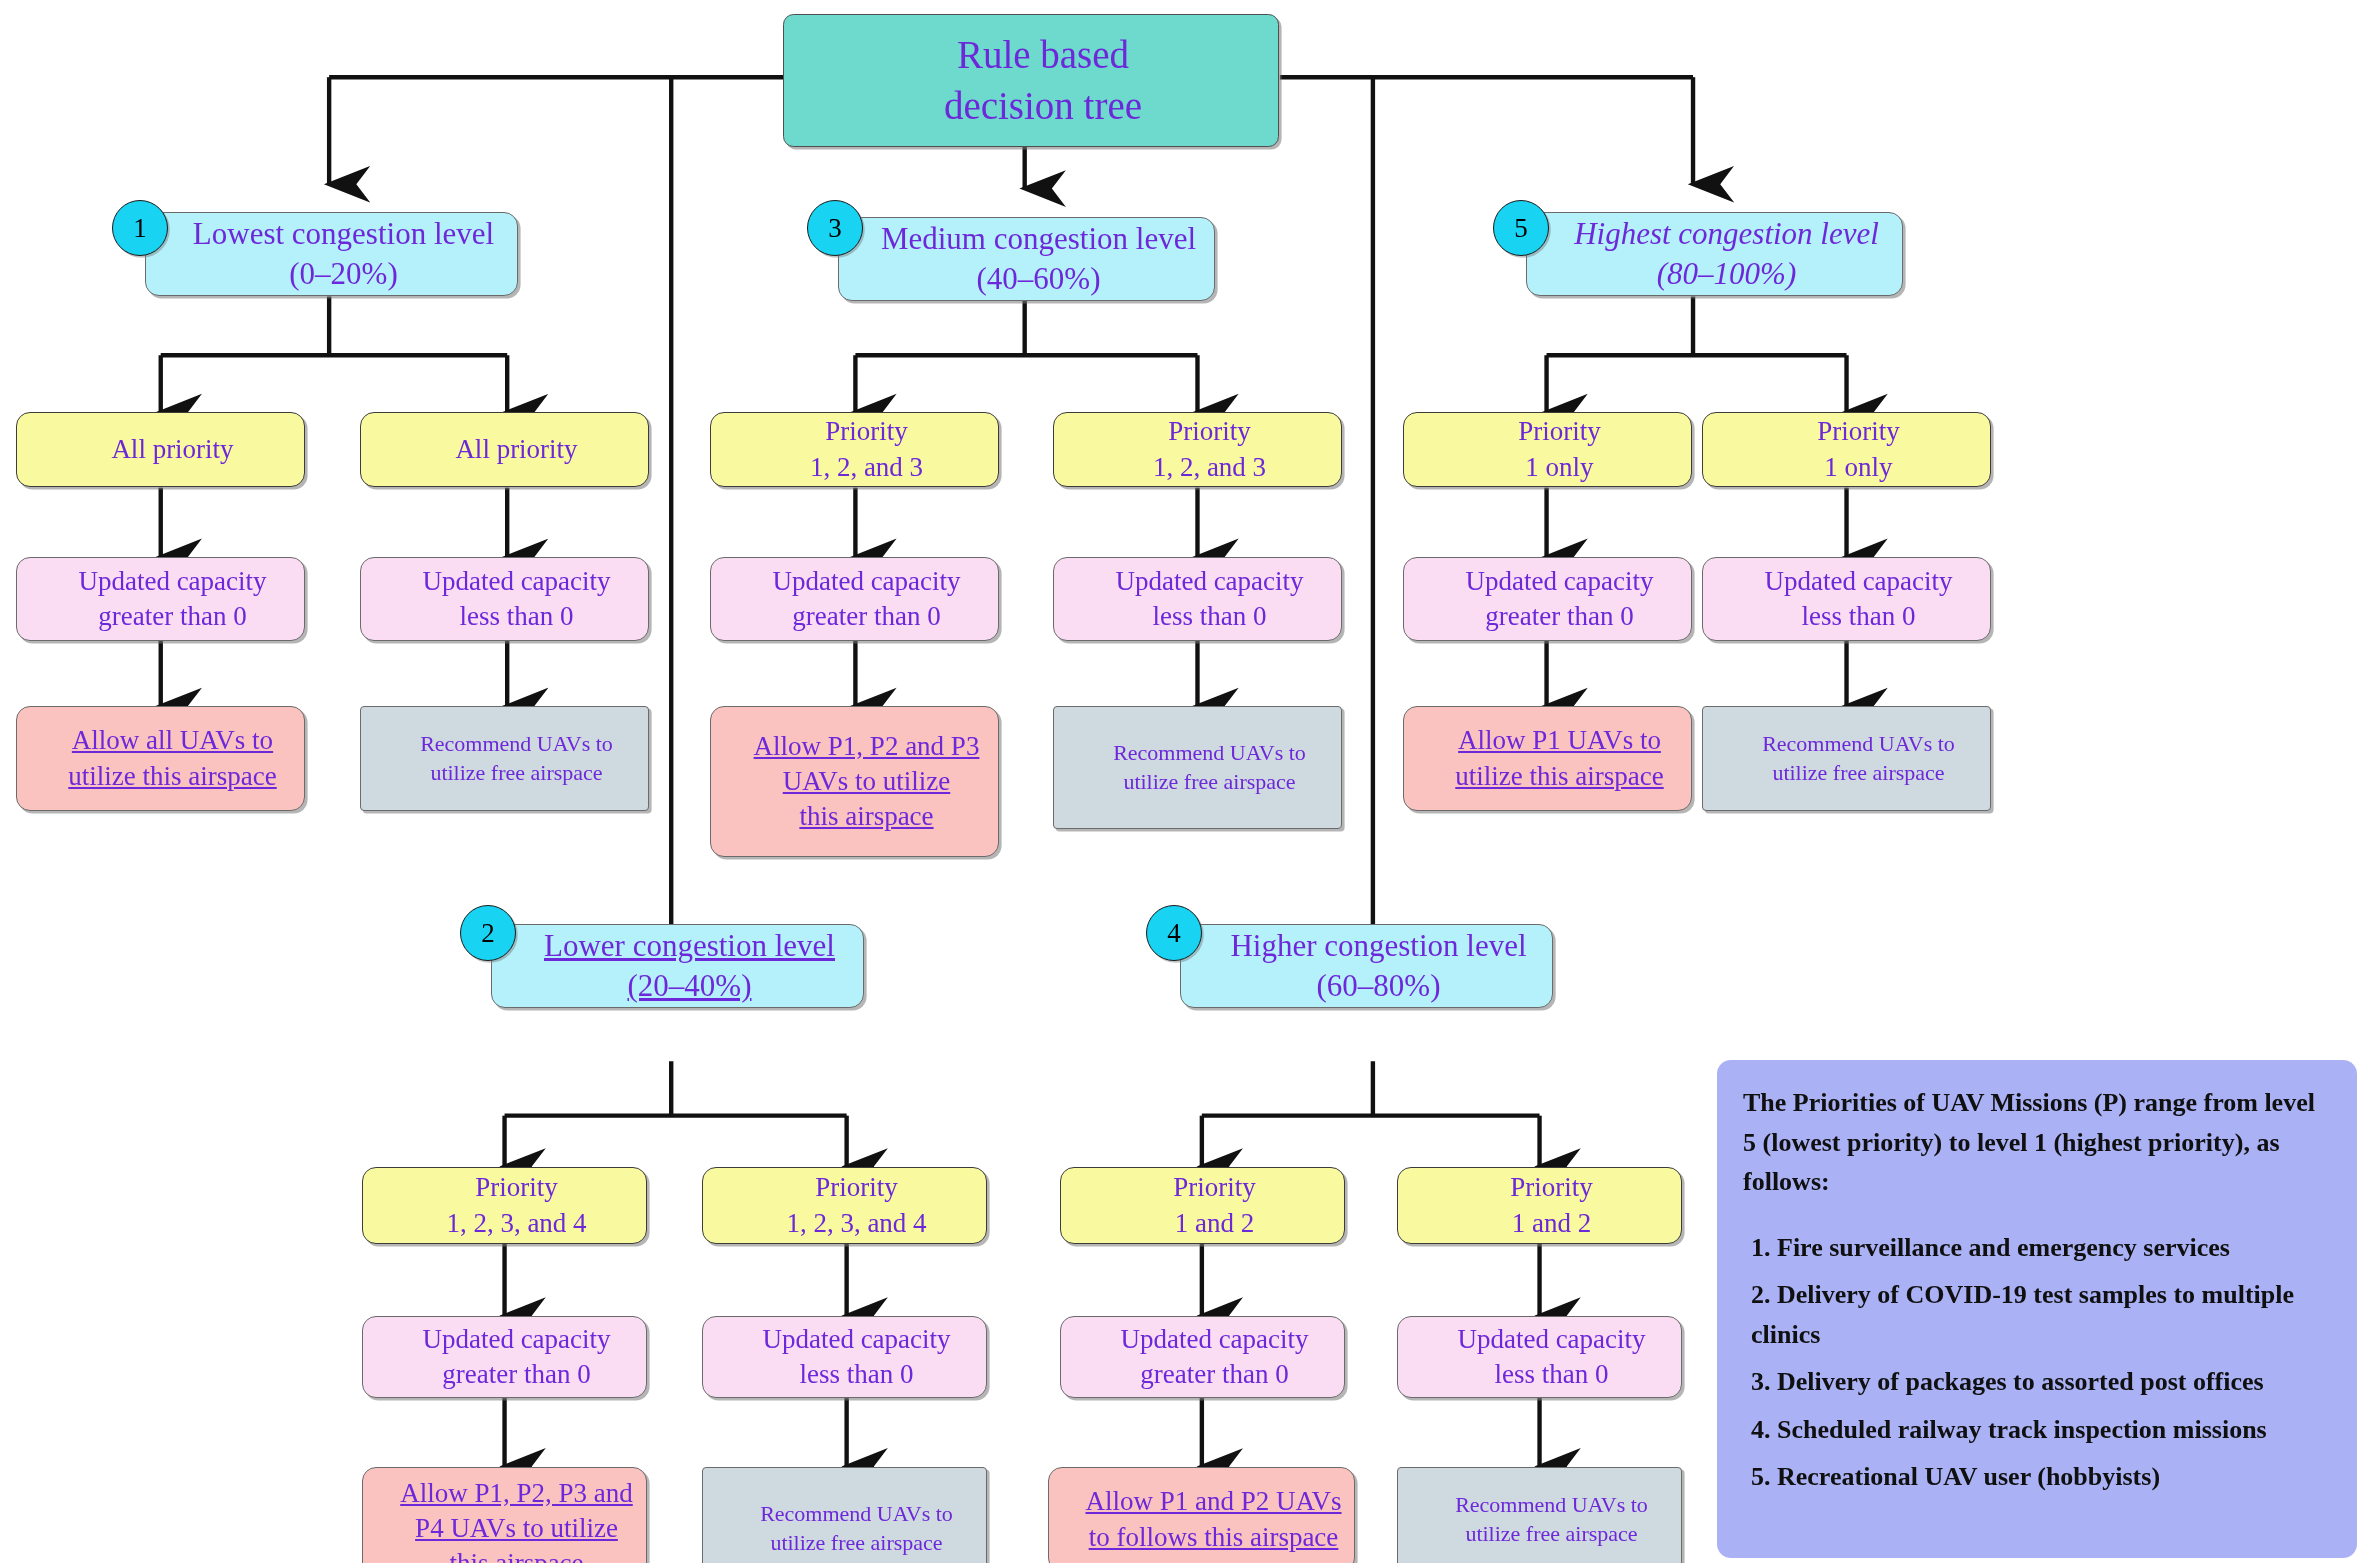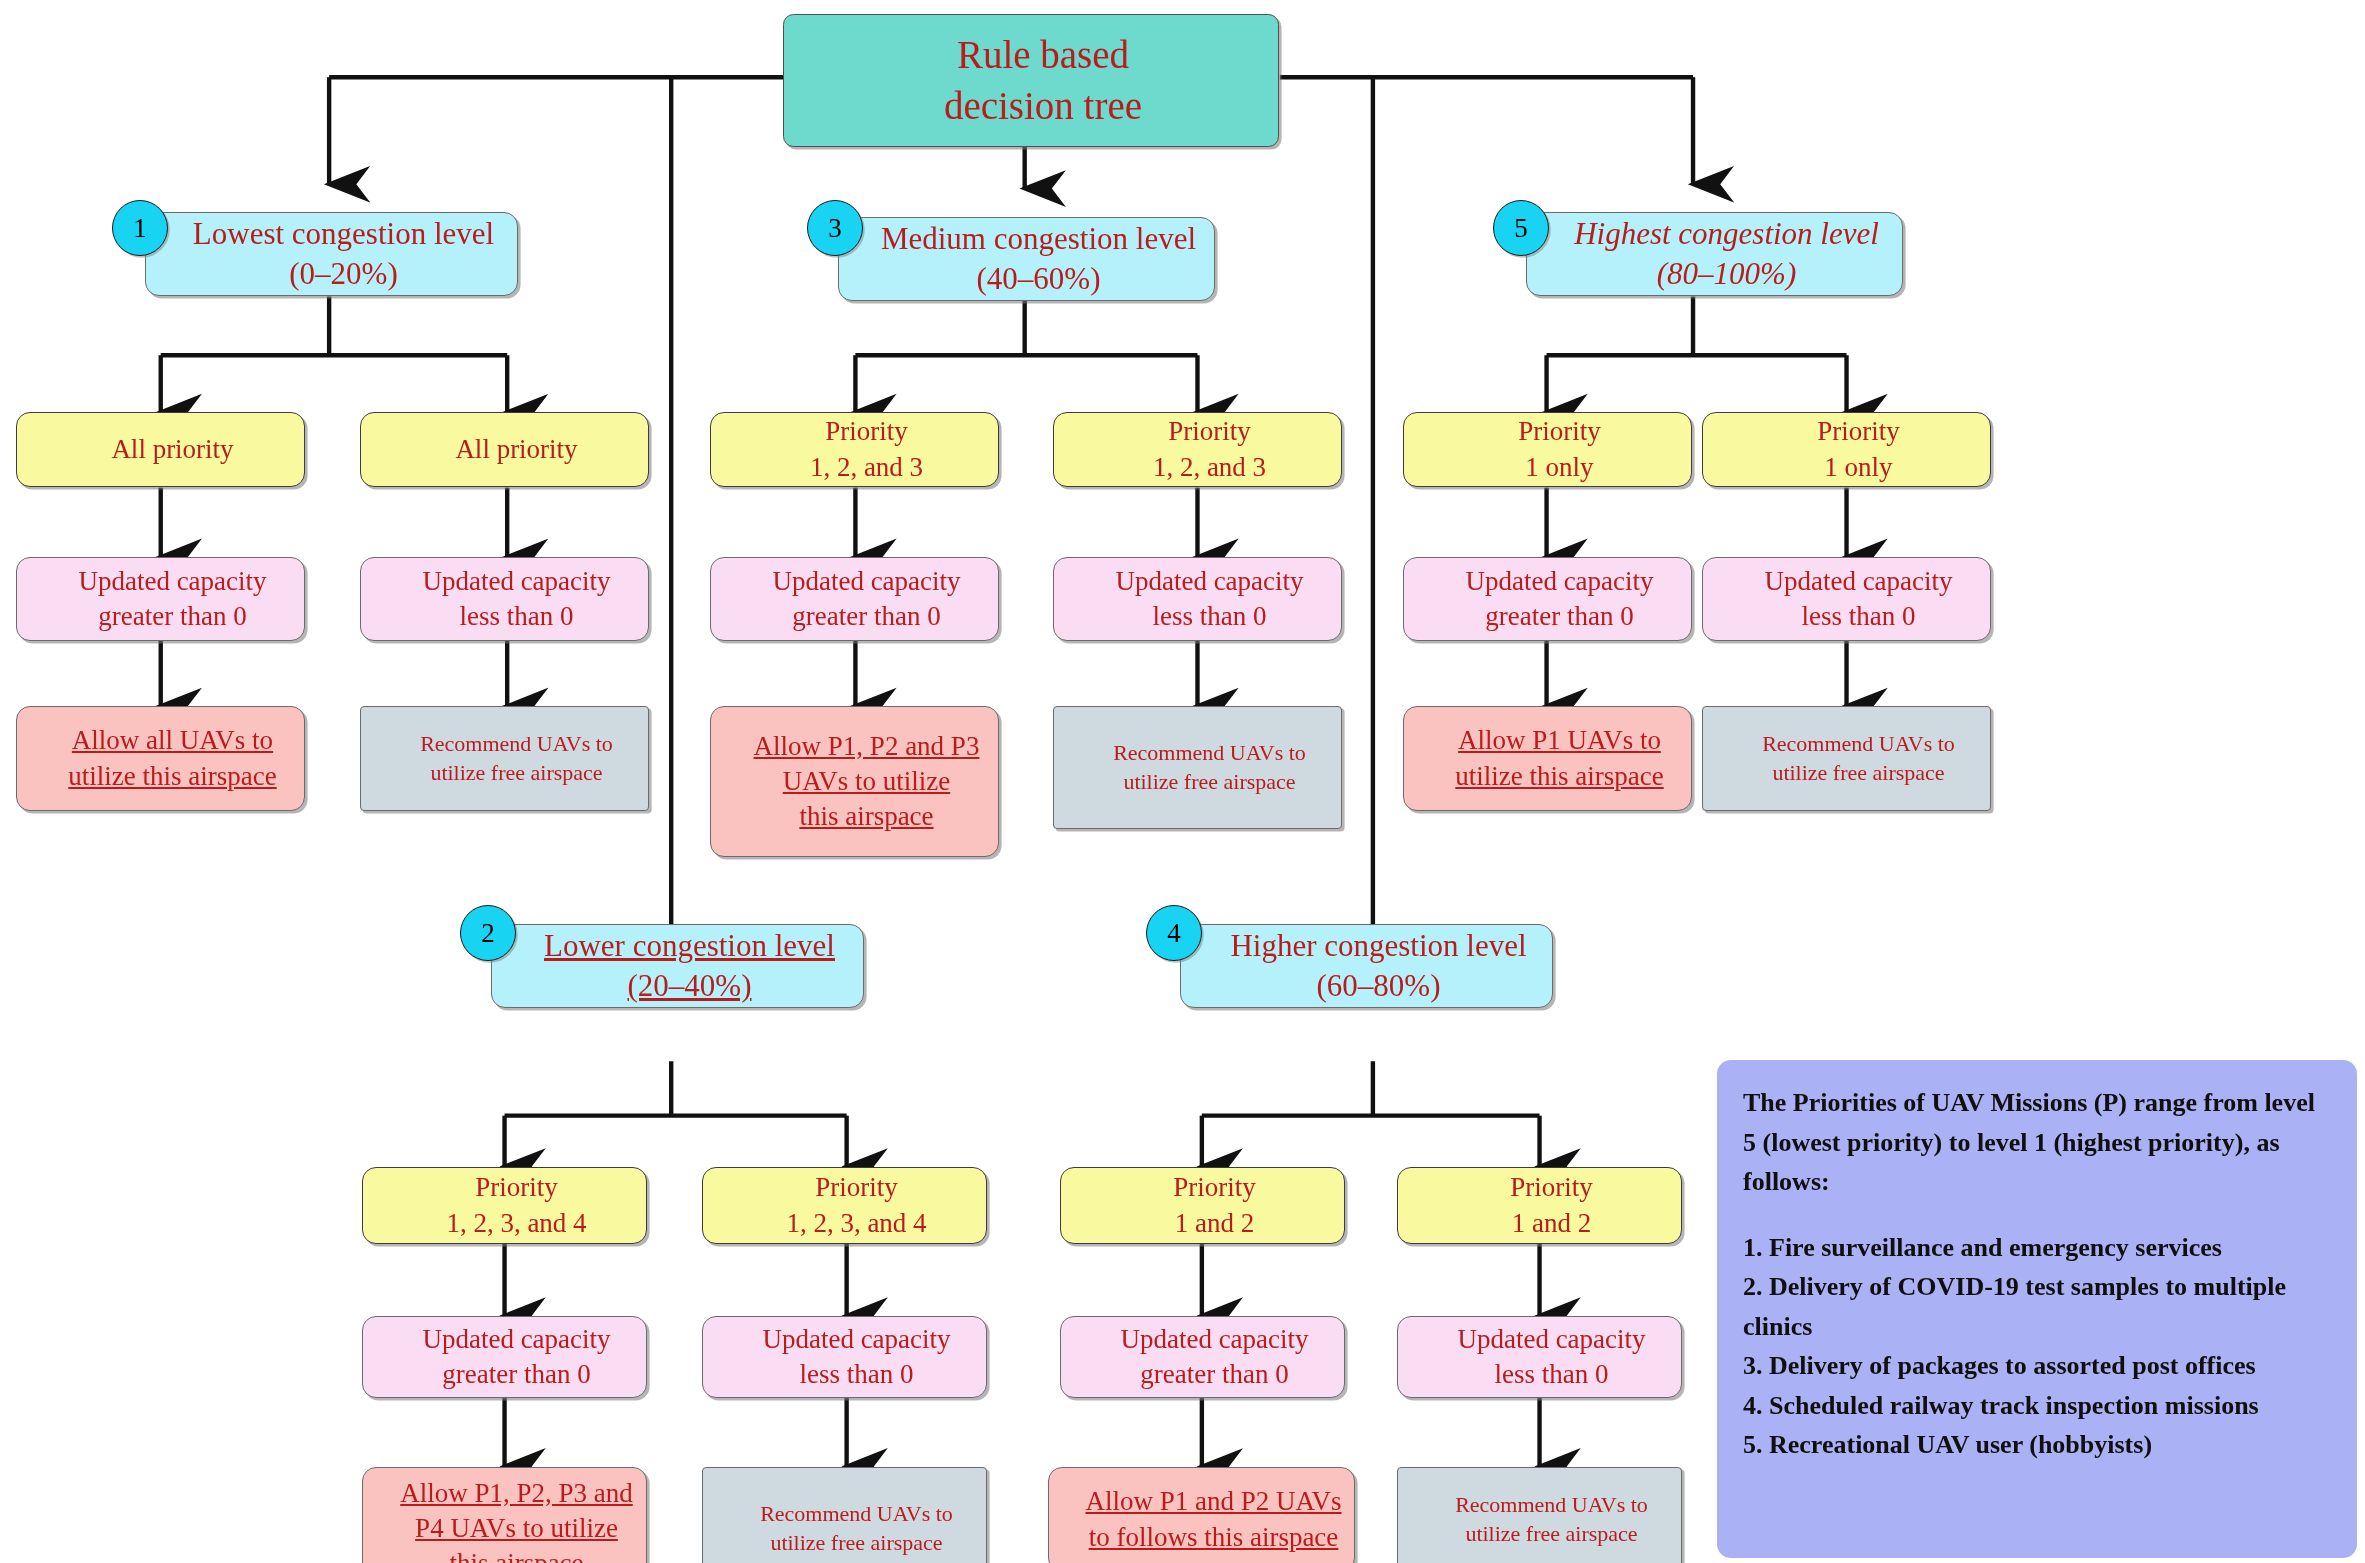--- a/index.html
+++ b/index.html
@@ -3,21 +3,21 @@
 <meta charset="utf-8">
 <title>Rule based decision tree</title>
 <style>
   html,body{margin:0;padding:0;background:#ffffff;}
   body{font-family:"Liberation Serif","DejaVu Serif",serif;}
   #canvas{position:relative;width:2366px;height:1563px;background:#fff;overflow:hidden;}
   #wires{position:absolute;left:0;top:0;width:2366px;height:1563px;pointer-events:none;}
 
   .node{position:absolute;box-sizing:border-box;border:1.8px solid #4d4d4d;
         border-radius:12.3px;display:flex;align-items:center;justify-content:center;
-        text-align:center;color:#b91c1c;line-height:1.30;
+        text-align:center;color:#6d28d9;line-height:1.30;
         box-shadow:2.6px 2.6px 0 rgba(120,120,120,.55);padding-left:24px;}
   .node span{display:block;width:100%;padding:0 8.8px;white-space:pre-line;}
 
   .root{background:#6ed9cd;border-color:#4f4f4f;border-radius:10.5px;font-size:39px;}
   .lvl{background:#b4f1fb;border-color:#6b6b6b;font-size:31px;border-radius:14px;}
   .prio{background:#f9f9a0;border-color:#3c3c3c;font-size:27px;border-radius:14px;}
   .cap{background:#fbddf3;border-color:#6b6b6b;font-size:27px;border-radius:14px;}
   .allow{background:#fac3c0;border-color:#6b6b6b;font-size:27px;border-radius:14px;text-decoration:underline;}
   .deny{background:#cfd9e0;border-color:#6b6b6b;font-size:22px;border-radius:4px;}
 
@@ -25,21 +25,21 @@
          background:#19d3f3;border:1.8px solid #1b1b1b;
          display:flex;align-items:center;justify-content:center;
          font-size:27px;color:#000;z-index:5;
          box-shadow:1.8px 1.8px 0 rgba(120,120,120,.45);}
 
   .legend{position:absolute;box-sizing:border-box;background:#aab2f5;
           border-radius:14px;border:none;color:#101010;font-weight:bold;
           font-size:26px;line-height:1.52;padding:23px 26px 19.3px 26px;}
   .legend .intro{margin:0 0 26px 0;}
   .legend ol{margin:0;padding:0;list-style:none;}
-  .legend li{margin:0;}
+  .legend li{margin:8px;}
 </style>
 </head>
 <body>
 
 <div id="canvas">
 
   <svg id="wires" viewBox="0 0 2697 1782" xmlns="http://www.w3.org/2000/svg">
     <defs>
       <marker id="ah" markerWidth="10" markerHeight="11" refX="4.6" refY="9.4" orient="auto" markerUnits="strokeWidth">
         <path d="M0.4,0 L4.6,10.6 L8.8,0 L4.6,3.2 Z" fill="#111111"></path>

